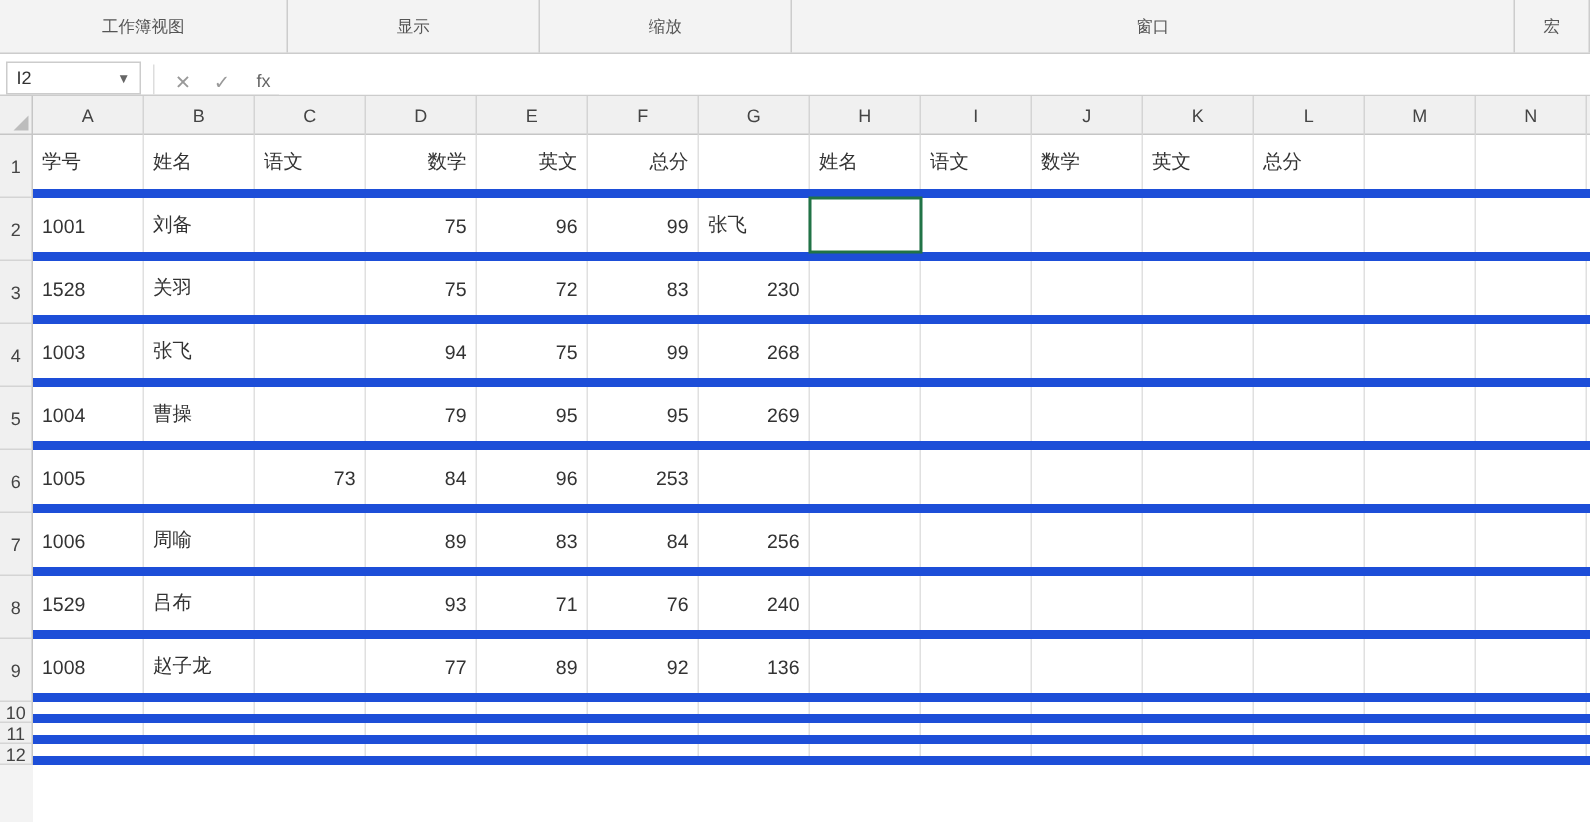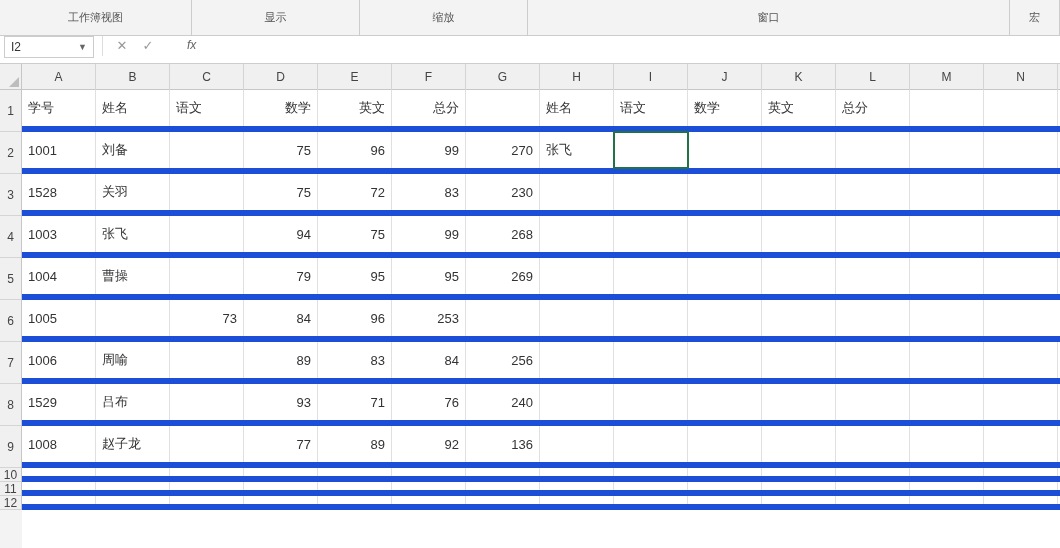--- a/index.html
+++ b/index.html
@@ -1,26 +1,26 @@
 <!DOCTYPE html>
 <html><head>
   <meta charset="utf-8">
   <style>
     * { box-sizing: border-box; margin: 0; padding: 0; }
     body { font-family: "Microsoft YaHei", Arial, sans-serif; font-size: 13px; color: #333; background: #fff; overflow: hidden; }
     .ribbon-groups { display: flex; height: 36px; border-bottom: 1px solid #ccc; background: #f3f3f3; }
     .rg { border-right: 1px solid #ccc; text-align: center; font-size: 11px; color: #555; display:flex; align-items:center; justify-content:center; }
     .rg:nth-child(1){flex:0 0 192px;} .rg:nth-child(2){flex:0 0 168px;} .rg:nth-child(3){flex:0 0 168px;} .rg:nth-child(4){flex:0 0 482px;} .rg:nth-child(5){flex:1;}
-    .fbar { display:flex; align-items:flex-start; height:28px; border-bottom:1px solid #ccc; background:#fff; }
+    .fbar { display:flex; align-items:flex-end; height:28px; border-bottom:1px solid #ccc; background:#fff; }
     .namebox { width:90px; height:22px; border:1px solid #ccc; margin:0 4px; padding:0 6px; display:flex; align-items:center; justify-content:space-between; font-size:12px; }
     .nb-arrow { font-size:9px; color:#666; }
     .vsep { width:1px; height:20px; background:#ddd; margin:0 4px; }
     .fx-btns { display:flex; align-items:center; gap:8px; padding:0 6px; color:#999; }
     .fx-btn { width:18px; height:18px; display:flex; align-items:center; justify-content:center; font-size:13px; }
-    .fx-label { font-style:italic; color:#666; font-size:12px; margin-left:22px; }
+    .fx-label { color:#666; font-size:12px; margin-left:6px; }
     .fx-input { flex:1; height:22px; border:none; outline:none; padding:0 6px; }
     .sheet-wrap { position:relative; width:1060px; height:502px; background:#f3f3f3; }
     .corner { position:absolute; left:0; top:0; width:22px; height:26px; background:#f0f0f0; border-right:1px solid #c6c6c6; border-bottom:1px solid #c6c6c6; }
     .corner::after{content:"";position:absolute;right:2px;bottom:2px;width:0;height:0;border-left:10px solid transparent;border-bottom:10px solid #bdbdbd;}
     .colhdrs { position:absolute; left:22px; top:0; right:0; height:26px; display:flex; background:#f0f0f0; border-bottom:1px solid #c6c6c6; }
     .ch { flex:0 0 74px; height:26px; border-right:1px solid #d4d4d4; display:flex; align-items:center; justify-content:center; font-size:12px; color:#444; }
     .rowhdrs { position:absolute; left:0; top:26px; width:22px; background:#f0f0f0; border-right:1px solid #c6c6c6; }
     .rh { height:42px; border-bottom:1px solid #d4d4d4; display:flex; align-items:center; justify-content:center; font-size:12px; color:#444; }
     .rh.small { height:14px; }
     .grid { position:absolute; left:22px; top:26px; right:0; bottom:0; background:#fff; }
@@ -104,21 +104,20 @@
         <div class="cell"></div>
         <div class="cell"></div>
       </div>
       <div class="row">
         <div class="cell">1001</div>
         <div class="cell">刘备</div>
         <div class="cell"></div>
         <div class="cell n">75</div>
         <div class="cell n">96</div>
         <div class="cell n">99</div>
-        <div class="cell n">270</div>
         <div class="cell">张飞</div>
         <div class="cell sel"></div>
         <div class="cell"></div>
         <div class="cell"></div>
         <div class="cell"></div>
         <div class="cell"></div>
         <div class="cell"></div>
       </div>
       <div class="row">
         <div class="cell">1528</div>

